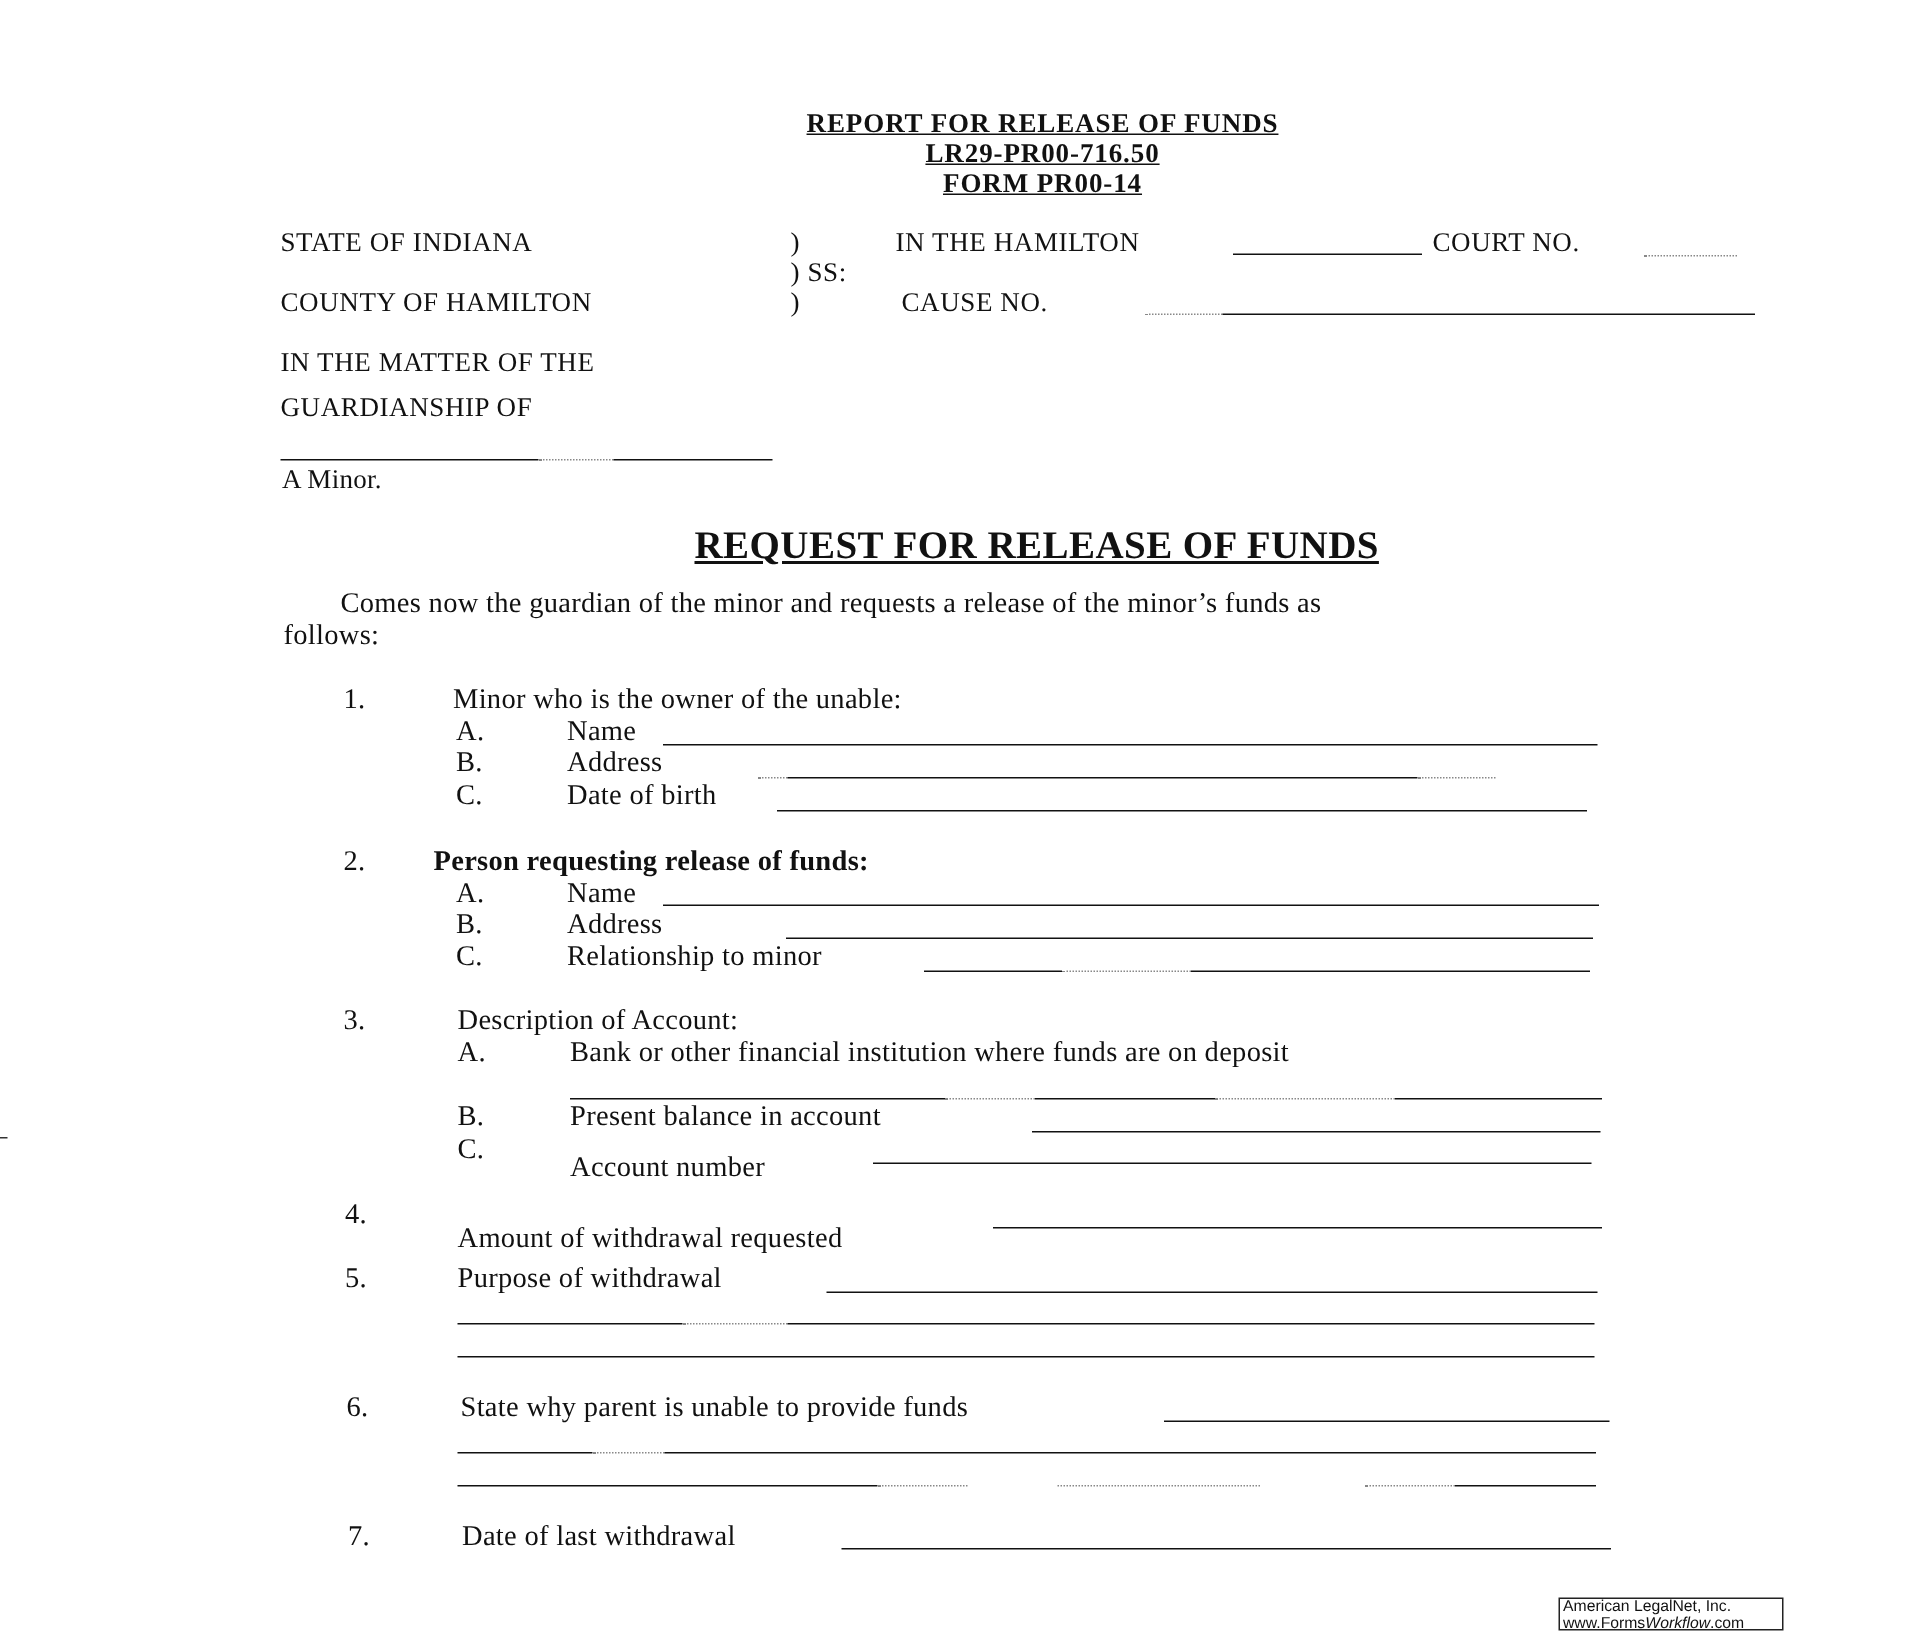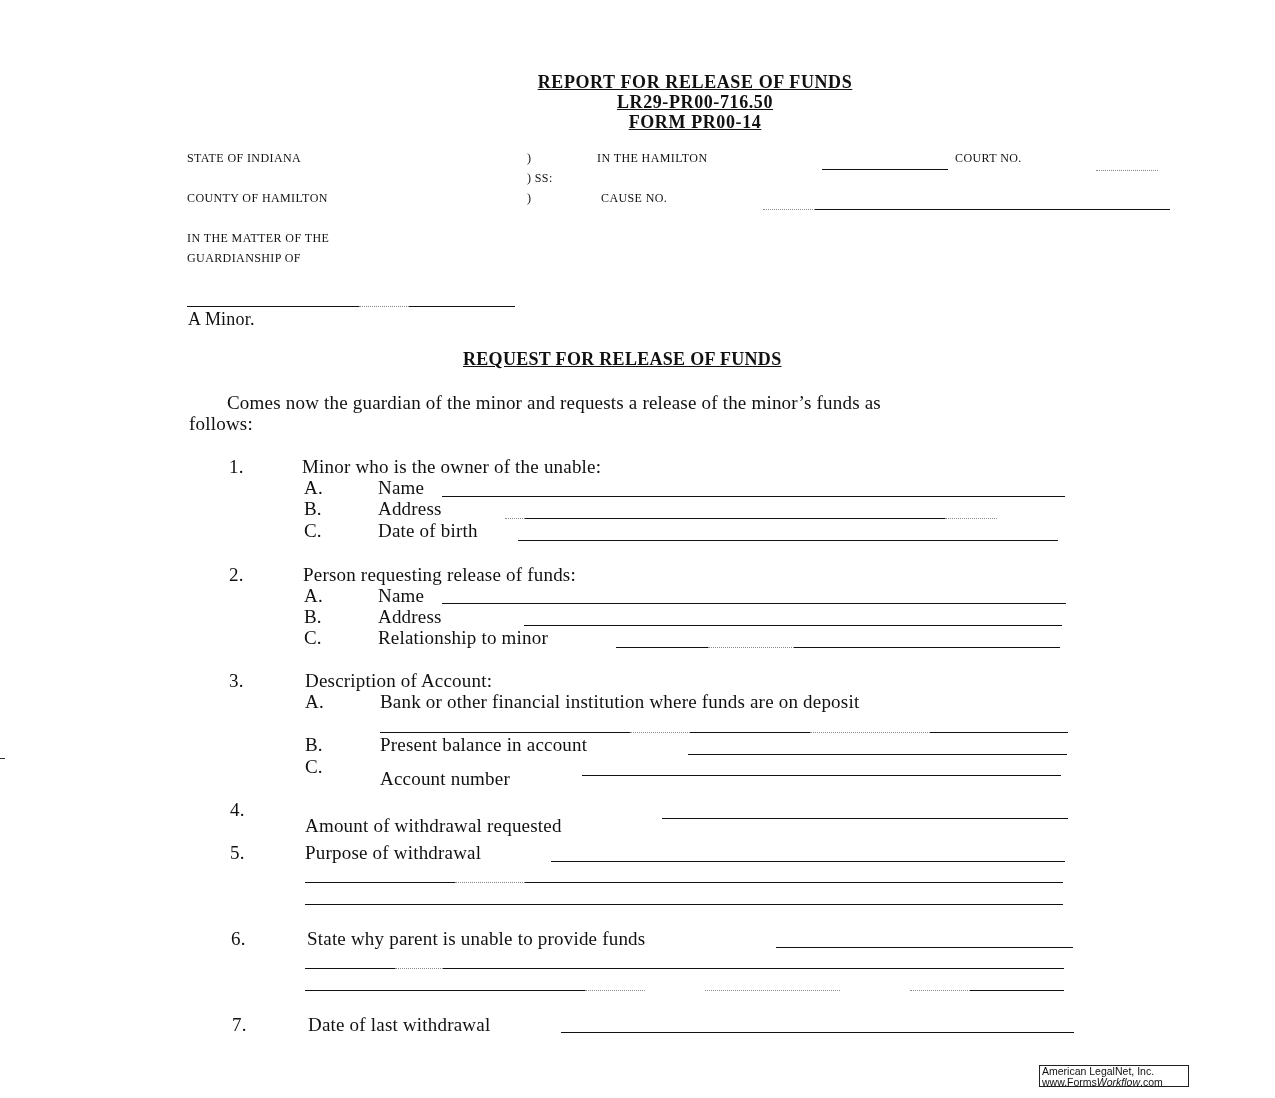--- a/index.html
+++ b/index.html
@@ -14,34 +14,34 @@
       overflow: hidden;
       font-family: "Liberation Serif", "DejaVu Serif", serif;
       color: #111111;
     }
     .abs { position: absolute; white-space: nowrap; }
     .title {
       left: 0; width: 1390px; text-align: center;
       font-weight: bold; font-size: 18px; text-decoration: underline;
       letter-spacing: 0.6px; line-height: 20px;
     }
-    .caps { font-size: 12px; letter-spacing: 0.4px; }
+    .caps { font-size: 18px; letter-spacing: 0.4px; }
     .body-text { font-size: 19px; letter-spacing: 0.2px; }
     .line {
       position: absolute;
       height: 0;
       border-top: 1.3px solid #111111;
     }
     .dots {
       position: absolute;
       height: 0;
       border-top: 1.3px dotted #888888;
     }
     .heading2 {
-      font-weight: bold; font-size: 18px; text-decoration: underline;
+      font-weight: bold; font-size: 26px; text-decoration: underline;
       letter-spacing: 0.3px;
     }
     .footer-badge {
       position: absolute;
       left: 1039px; top: 1065px;
       width: 150px; height: 22px;
       border: 1px solid #222222;
       font-family: "Liberation Sans", "DejaVu Sans", sans-serif;
       font-size: 10.5px; line-height: 11px;
       padding: 0 2px;
@@ -69,21 +69,21 @@
 <div class="abs caps" style="left:597px; top:151px;">IN THE HAMILTON</div>
 <div class="line" style="left:822px; top:169px; width:126px;"></div>
 <div class="abs caps" style="left:955px; top:151px;">COURT NO.</div>
 <div class="dots" style="left:1096px; top:170px; width:62px;"></div>
 
 <div class="abs caps" style="left:601px; top:191px;">CAUSE NO.</div>
 <div class="dots" style="left:763px; top:209px; width:52px;"></div>
 <div class="line" style="left:815px; top:209px; width:355px;"></div>
 
 <div class="abs caps" style="left:187px; top:231px;">IN THE MATTER OF THE</div>
-<div class="abs caps" style="left:187px; top:251px;">GUARDIANSHIP OF</div>
+<div class="abs caps" style="left:187px; top:261px;">GUARDIANSHIP OF</div>
 
 <div class="line" style="left:187px; top:306px; width:172px;"></div>
 <div class="dots" style="left:359px; top:306px; width:50px;"></div>
 <div class="line" style="left:409px; top:306px; width:106px;"></div>
 <div class="abs body-text" style="left:188px; top:309px; font-size:18px;">A Minor.</div>
 
 <div class="abs heading2" style="left:463px; top:349px;">REQUEST FOR RELEASE OF FUNDS</div>
 
 <div class="abs body-text" style="left:227px; top:392px;">Comes now the guardian of the minor and requests a release of the minor’s funds as</div>
 <div class="abs body-text" style="left:189px; top:413px;">follows:</div>
@@ -99,21 +99,21 @@
 <div class="abs body-text" style="left:378px; top:498px;">Address</div>
 <div class="dots" style="left:505px; top:518px; width:20px;"></div>
 <div class="line" style="left:525px; top:518px; width:420px;"></div>
 <div class="dots" style="left:945px; top:518px; width:52px;"></div>
 
 <div class="abs body-text" style="left:304px; top:520px;">C.</div>
 <div class="abs body-text" style="left:378px; top:520px;">Date of birth</div>
 <div class="line" style="left:518px; top:540px; width:540px;"></div>
 
 <div class="abs body-text" style="left:229px; top:564px;">2.</div>
-<div class="abs body-text" style="left:303px; top:564px;">Person requesting release of funds:</div>
+<div class="abs body-text" style="left:289px; top:564px;font-weight:bold;">Person requesting release of funds:</div>
 
 <div class="abs body-text" style="left:304px; top:585px;">A.</div>
 <div class="abs body-text" style="left:378px; top:585px;">Name</div>
 <div class="line" style="left:442px; top:603px; width:624px;"></div>
 
 <div class="abs body-text" style="left:304px; top:606px;">B.</div>
 <div class="abs body-text" style="left:378px; top:606px;">Address</div>
 <div class="line" style="left:524px; top:625px; width:538px;"></div>
 
 <div class="abs body-text" style="left:304px; top:627px;">C.</div>

